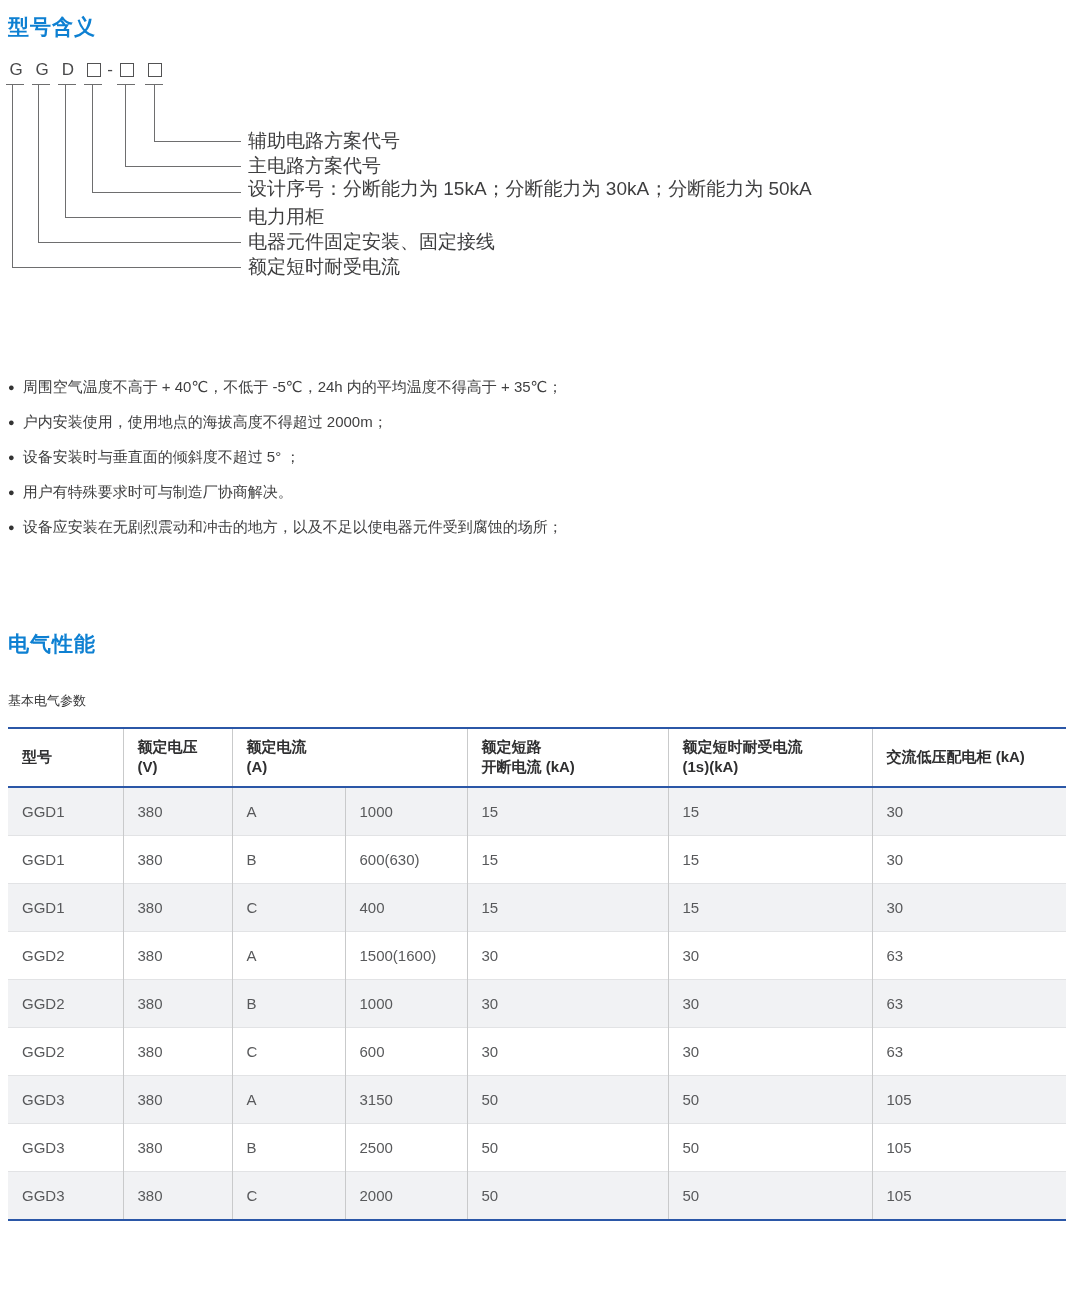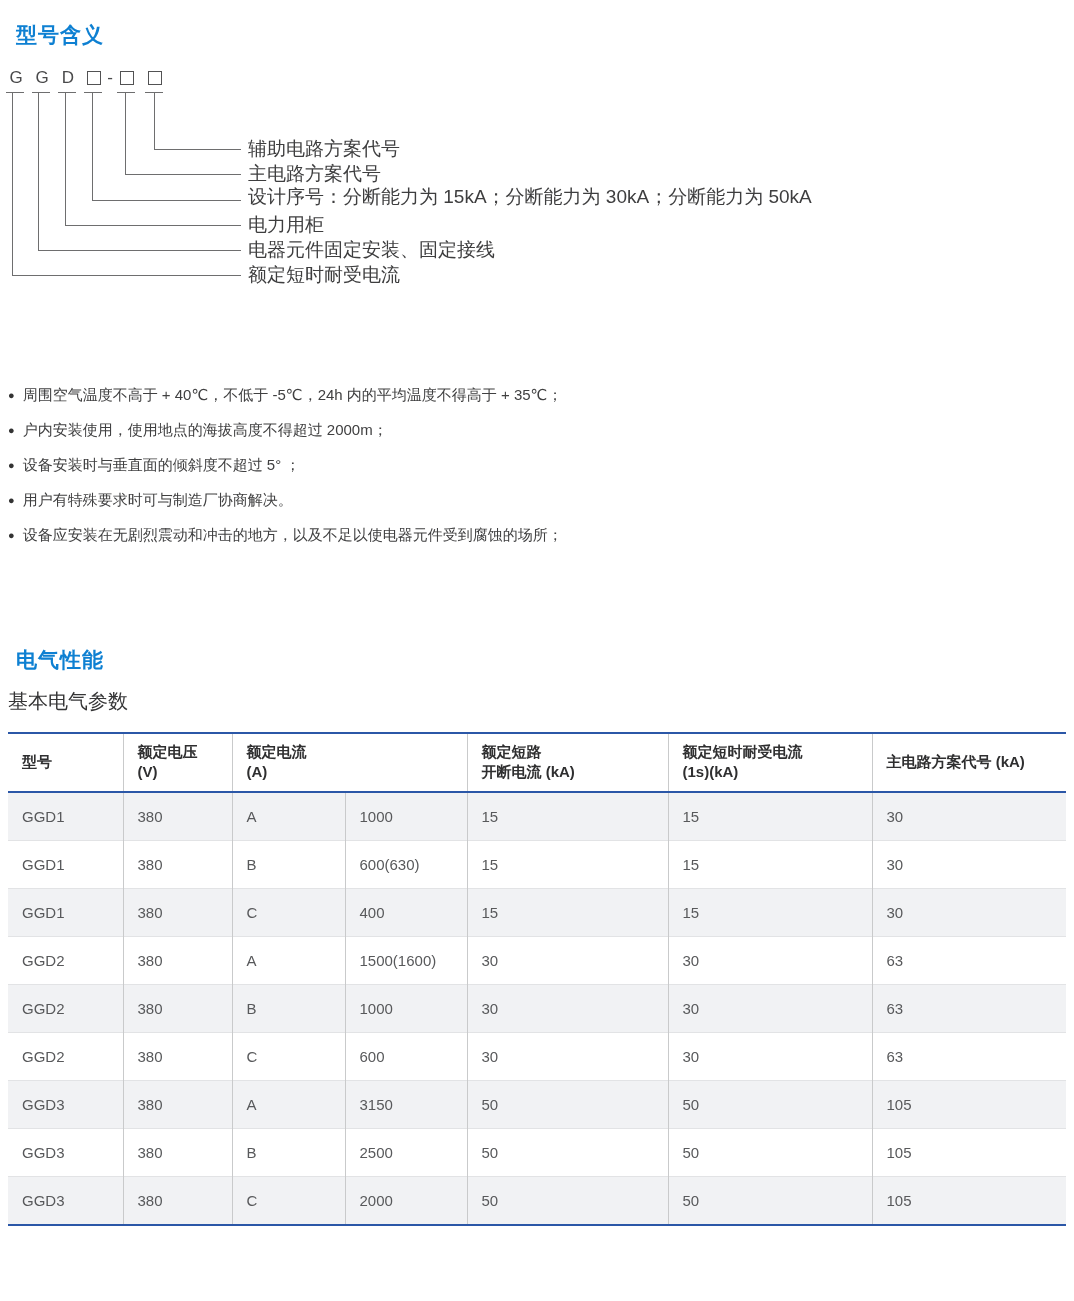--- a/index.html
+++ b/index.html
@@ -4,21 +4,21 @@
 <style>
   html,body{margin:0;padding:0;background:#ffffff;}
   body{
     width:1074px;height:1301px;overflow:hidden;
     font-family:"Liberation Sans","DejaVu Sans",sans-serif;
     color:#404041;-webkit-font-smoothing:antialiased;
   }
   .content{padding:14px 8px 0 8px;}
 
   h2.sec-heading{
-    margin:8px;font-size:21px;font-weight:bold;color:#0e80d2;line-height:1.25;
+    margin:0;font-size:21px;font-weight:bold;color:#0e80d2;line-height:1.25;
     letter-spacing:1px;
   }
 
   
   .diagram{position:relative;height:225px;margin:18px 0 93px 0;}
   .mchar{
     position:absolute;top:0;font-size:17px;color:#4a4a4b;line-height:24px;
     width:18px;text-align:center;
   }
   .mbox{
@@ -39,21 +39,21 @@
   
   .bullets{list-style:none;margin:17px 0 0 0;padding:0;}
   .bullets li{
     margin:0 12px 12px 0;font-size:15px;line-height:22px;color:#404041;
   }
   .bullets li .dot{
     font-size:11px;color:#333;margin-right:8px;position:relative;top:-1px;
   }
 
   
-  .elec-sub{margin:14px 0 0 0;font-size:20px;color:#353536;}
+  .elec-sub{margin:34px 0 0 0;font-size:13px;color:#353536;}
   table.params{
     width:100%;margin-top:17px;border-collapse:collapse;table-layout:fixed;
     border-top:2px solid #2b57a7;border-bottom:2px solid #2b57a7;
   }
   table.params th{
     font-size:15px;font-weight:bold;color:#2f2f30;text-align:left;
     vertical-align:middle;padding:8px 8px 8px 14px;height:41px;
     border-bottom:2px solid #2b57a7;white-space:pre-line;line-height:20px;
   }
   table.params td{
@@ -146,21 +146,21 @@
         <tr>
           <th>型号</th>
           <th>额定电压
 (V)</th>
           <th colspan="2">额定电流
 (A)</th>
           <th>额定短路
 开断电流 (kA)</th>
           <th>额定短时耐受电流
 (1s)(kA)</th>
-          <th>主电路方案代号 (kA)</th>
+          <th>交流低压配电柜 (kA)</th>
         </tr>
       </thead>
       <tbody>
           <tr class="alt">
             <td>GGD1</td>
             <td>380</td>
             <td>A</td>
             <td>1000</td>
             <td>15</td>
             <td>15</td>

